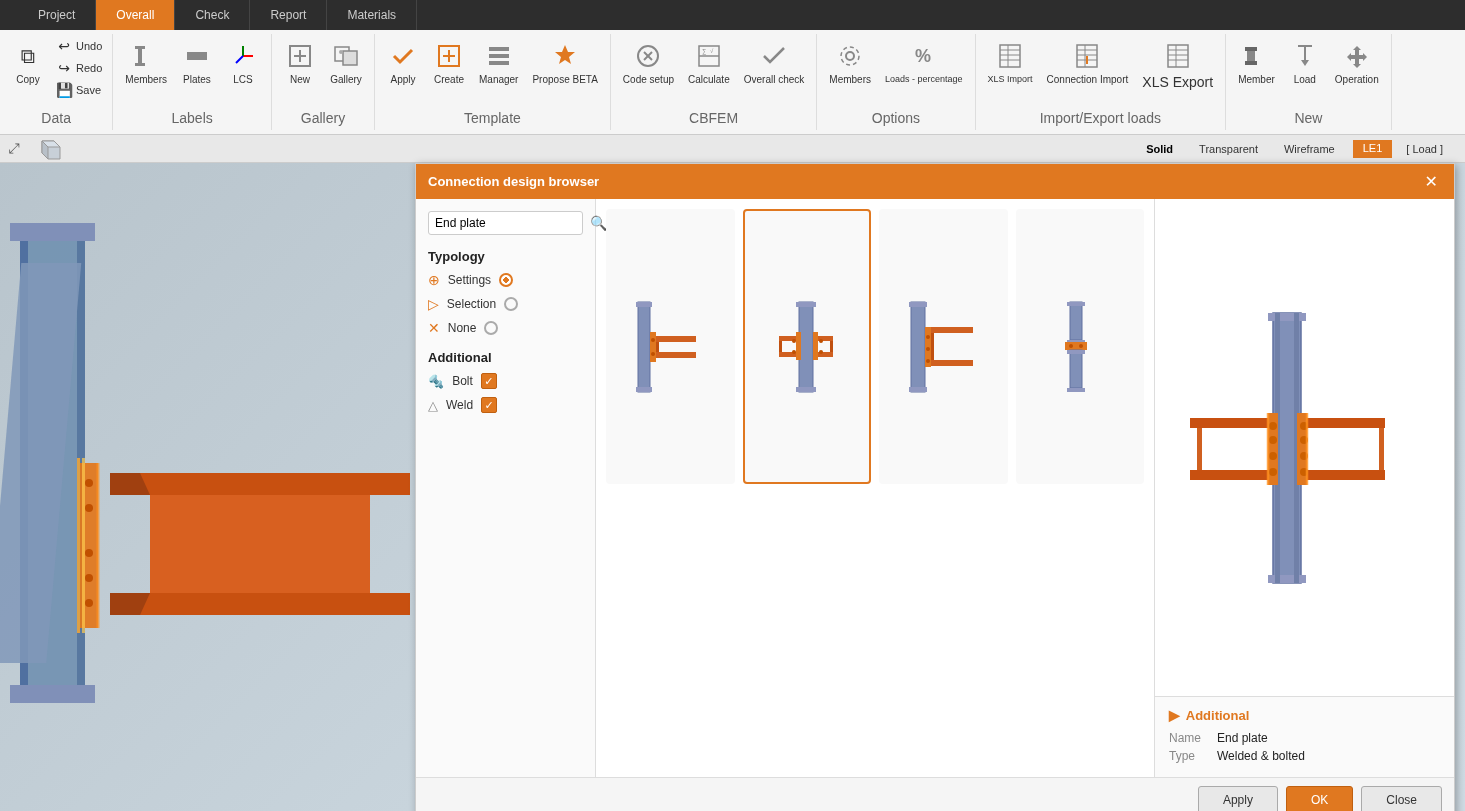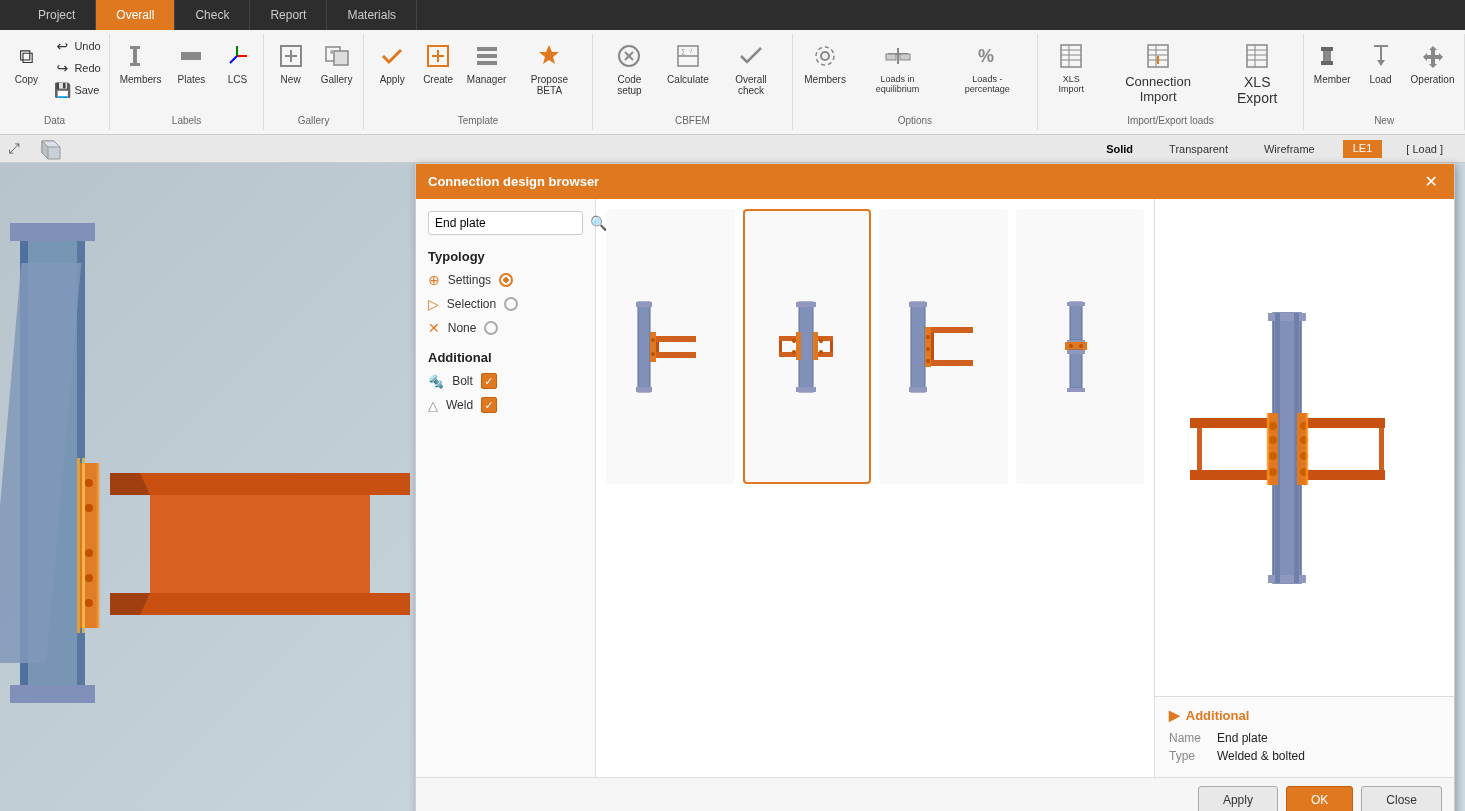--- a/index.html
+++ b/index.html
@@ -38,21 +38,21 @@
     }
     .ribbon-group {
       display: flex;
       flex-direction: column;
       align-items: center;
       border-right: 1px solid #ddd;
       padding: 2px 6px;
       min-width: 60px;
     }
     .ribbon-group-label {
-      font-size: 10px;
+      font-size: 14px;
       color: #666;
       margin-top: auto;
       padding-bottom: 2px;
       text-align: center;
     }
     .ribbon-buttons {
       display: flex;
       align-items: flex-start;
       gap: 2px;
       flex: 1;
@@ -95,21 +95,21 @@
       background: #e8e8e8;
       height: 28px;
       display: flex;
       align-items: center;
       border-bottom: 1px solid #ccc;
     }
     .view-mode-buttons {
       display: flex;
       margin-left: auto;
       margin-right: 10px;
-      gap: 12px;
+      gap: 2px;
     }
     .view-btn {
       padding: 3px 12px;
       font-size: 11px;
       cursor: pointer;
       color: #333;
     }
     .view-btn.active { font-weight: bold; color: #000; }
     .load-badge {
       background: #e07820;
@@ -547,31 +547,20 @@
           <svg width="28" height="28" viewBox="0 0 28 28">
               <circle cx="14" cy="14" r="4" fill="none" stroke="#888" stroke-width="2"></circle>
               <circle cx="14" cy="14" r="9" fill="none" stroke="#888" stroke-width="1.5" stroke-dasharray="4 3"></circle>
             </svg>
         </div>
         <span>Members</span>
       </div>
       <div class="ribbon-btn">
         <div class="ribbon-icon">
           <svg width="28" height="28" viewBox="0 0 28 28">
-              <line x1="14" y1="6" x2="14" y2="22" stroke="#888" stroke-width="2"></line>
-              <line x1="4" y1="12" x2="24" y2="12" stroke="#888" stroke-width="2"></line>
-              <rect x="2" y="12" width="10" height="6" fill="#ccc" stroke="#888" stroke-width="1"></rect>
-              <rect x="16" y="12" width="10" height="6" fill="#ccc" stroke="#888" stroke-width="1"></rect>
-            </svg>
-        </div>
-        <span style="font-size:9px">Loads in equilibrium</span>
-      </div>
-      <div class="ribbon-btn">
-        <div class="ribbon-icon">
-          <svg width="28" height="28" viewBox="0 0 28 28">
               <text x="5" y="20" font-size="18" fill="#888" font-weight="bold">%</text>
             </svg>
         </div>
         <span style="font-size:9px">Loads - percentage</span>
       </div>
     </div>
     <div class="ribbon-group-label">Options</div>
   </div>
 
   <div class="ribbon-group">
@@ -592,21 +581,21 @@
         <div class="ribbon-icon">
           <svg width="28" height="28" viewBox="0 0 28 28">
               <rect x="4" y="3" width="20" height="22" fill="none" stroke="#888" stroke-width="1.5"></rect>
               <line x1="4" y1="8" x2="24" y2="8" stroke="#888"></line>
               <line x1="4" y1="13" x2="24" y2="13" stroke="#888"></line>
               <line x1="4" y1="18" x2="24" y2="18" stroke="#888"></line>
               <line x1="12" y1="3" x2="12" y2="25" stroke="#888"></line>
               <line x1="14" y1="14" x2="14" y2="22" stroke="#e07820" stroke-width="2" marker-end="url(#arr)"></line>
             </svg>
         </div>
-        <span style="font-size:13px">Connection Import</span>
+        <span style="font-size:10px">Connection Import</span>
       </div>
       <div class="ribbon-btn">
         <div class="ribbon-icon">
           <svg width="28" height="28" viewBox="0 0 28 28">
               <rect x="4" y="3" width="20" height="22" fill="none" stroke="#888" stroke-width="1.5"></rect>
               <line x1="4" y1="8" x2="24" y2="8" stroke="#888"></line>
               <line x1="4" y1="13" x2="24" y2="13" stroke="#888"></line>
               <line x1="4" y1="18" x2="24" y2="18" stroke="#888"></line>
               <line x1="12" y1="3" x2="12" y2="25" stroke="#888"></line>
             </svg>

